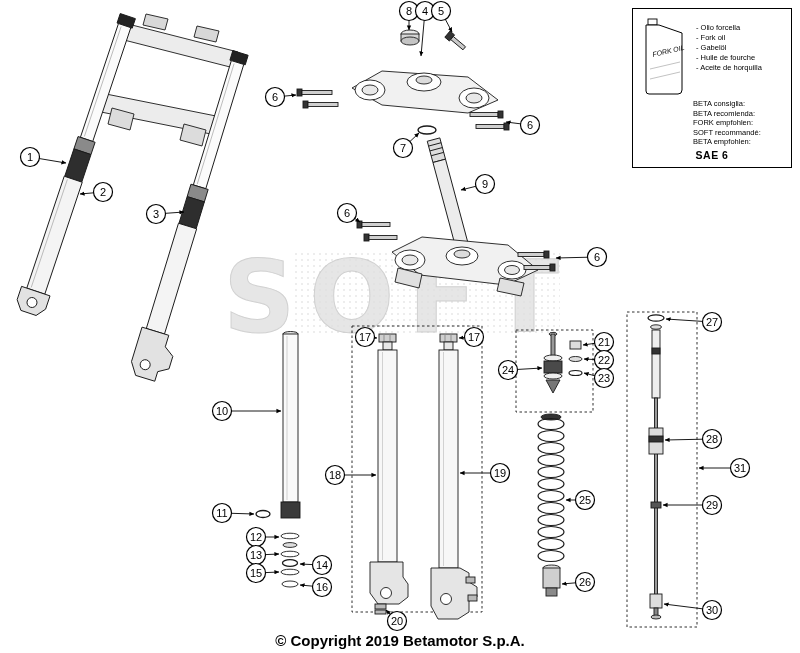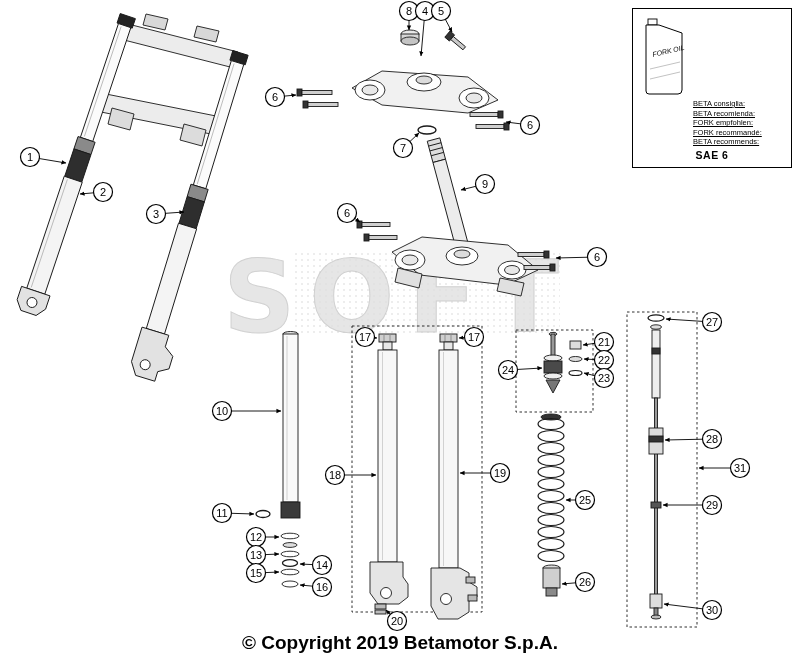--- a/index.html
+++ b/index.html
@@ -9,25 +9,25 @@
   .leader{stroke:#000;stroke-width:0.9;fill:none;}
   .callout-circle{fill:#fff;stroke:#000;stroke-width:1.2;}
   .callout-num{font-family:"Liberation Sans",sans-serif;font-size:11px;text-anchor:middle;fill:#000;}
   .watermark-text{font-family:"DejaVu Sans",sans-serif;font-weight:bold;}
   .info-box{position:absolute;left:632px;top:8px;width:160px;height:160px;border:1.3px solid #000;
             box-sizing:border-box;font-size:7.5px;line-height:10px;}
   .canister{position:absolute;left:10px;top:8px;}
   .oil-names{position:absolute;left:63px;top:14px;white-space:nowrap;}
   .oil-names span{display:block;}
   .recs{position:absolute;left:60px;top:90px;white-space:nowrap;line-height:9.6px;}
-  .recs span{display:block;text-decoration:underline;}
+  .recs span{display:block;}
   .sae{position:absolute;left:0;right:0;top:141px;text-align:center;font-weight:bold;
        font-size:10.5px;letter-spacing:0.5px;}
   .copyright{position:absolute;left:0;right:0;top:632px;text-align:center;
-             font-size:19px;font-weight:bold;}
+             font-size:15px;font-weight:bold;}
 </style>
 </head>
 <body>
 
 <div class="canvas">
 
   <svg id="diagram" width="800" height="653" viewBox="0 0 800 653">
     <defs>
       <marker id="arrowhead" viewBox="0 0 10 10" refX="8.5" refY="5" markerWidth="6" markerHeight="6" orient="auto">
         <path d="M0,1 L9,5 L0,9 Z" fill="#000"></path>
@@ -419,24 +419,31 @@
   </svg>
 
   <div class="info-box">
     <svg class="canister" width="48" height="80" viewBox="0 0 48 80">
       <rect x="5" y="2" width="9" height="6" fill="#fff" stroke="#000" stroke-width="0.9"></rect>
       <path d="M3,8 h13 l23,8 v57 q0,4 -4,4 h-29 q-3,0 -3,-3 z" fill="#fff" stroke="#000" stroke-width="1"></path>
       <line x1="7" y1="52" x2="37" y2="45" stroke="#999" stroke-width="0.6"></line>
       <line x1="7" y1="62" x2="37" y2="55" stroke="#999" stroke-width="0.6"></line>
       <text x="10" y="40" transform="rotate(-13 10 40)" font-size="7" font-style="italic" font-family="Liberation Sans, sans-serif">FORK OIL</text>
     </svg>
+    <div class="oil-names">
+      <span>- Olio forcella</span>
+      <span>- Fork oil</span>
+      <span>- Gabelöl</span>
+      <span>- Huile de fourche</span>
+      <span>- Aceite de horquilla</span>
+    </div>
     <div class="recs">
       <span>BETA consiglia:</span>
       <span>BETA recomienda:</span>
       <span>FORK empfohlen:</span>
-      <span>FORK recommandé:</span>
-      <span>BETA recommends:</span>
+      <span>SOFT recommandé:</span>
+      <span>BETA empfohlen:</span>
     </div>
     <div class="sae">SAE 6</div>
   </div>
 
   <div class="copyright">© Copyright 2019 Betamotor S.p.A.</div>
 </div>
 
 </body></html>

